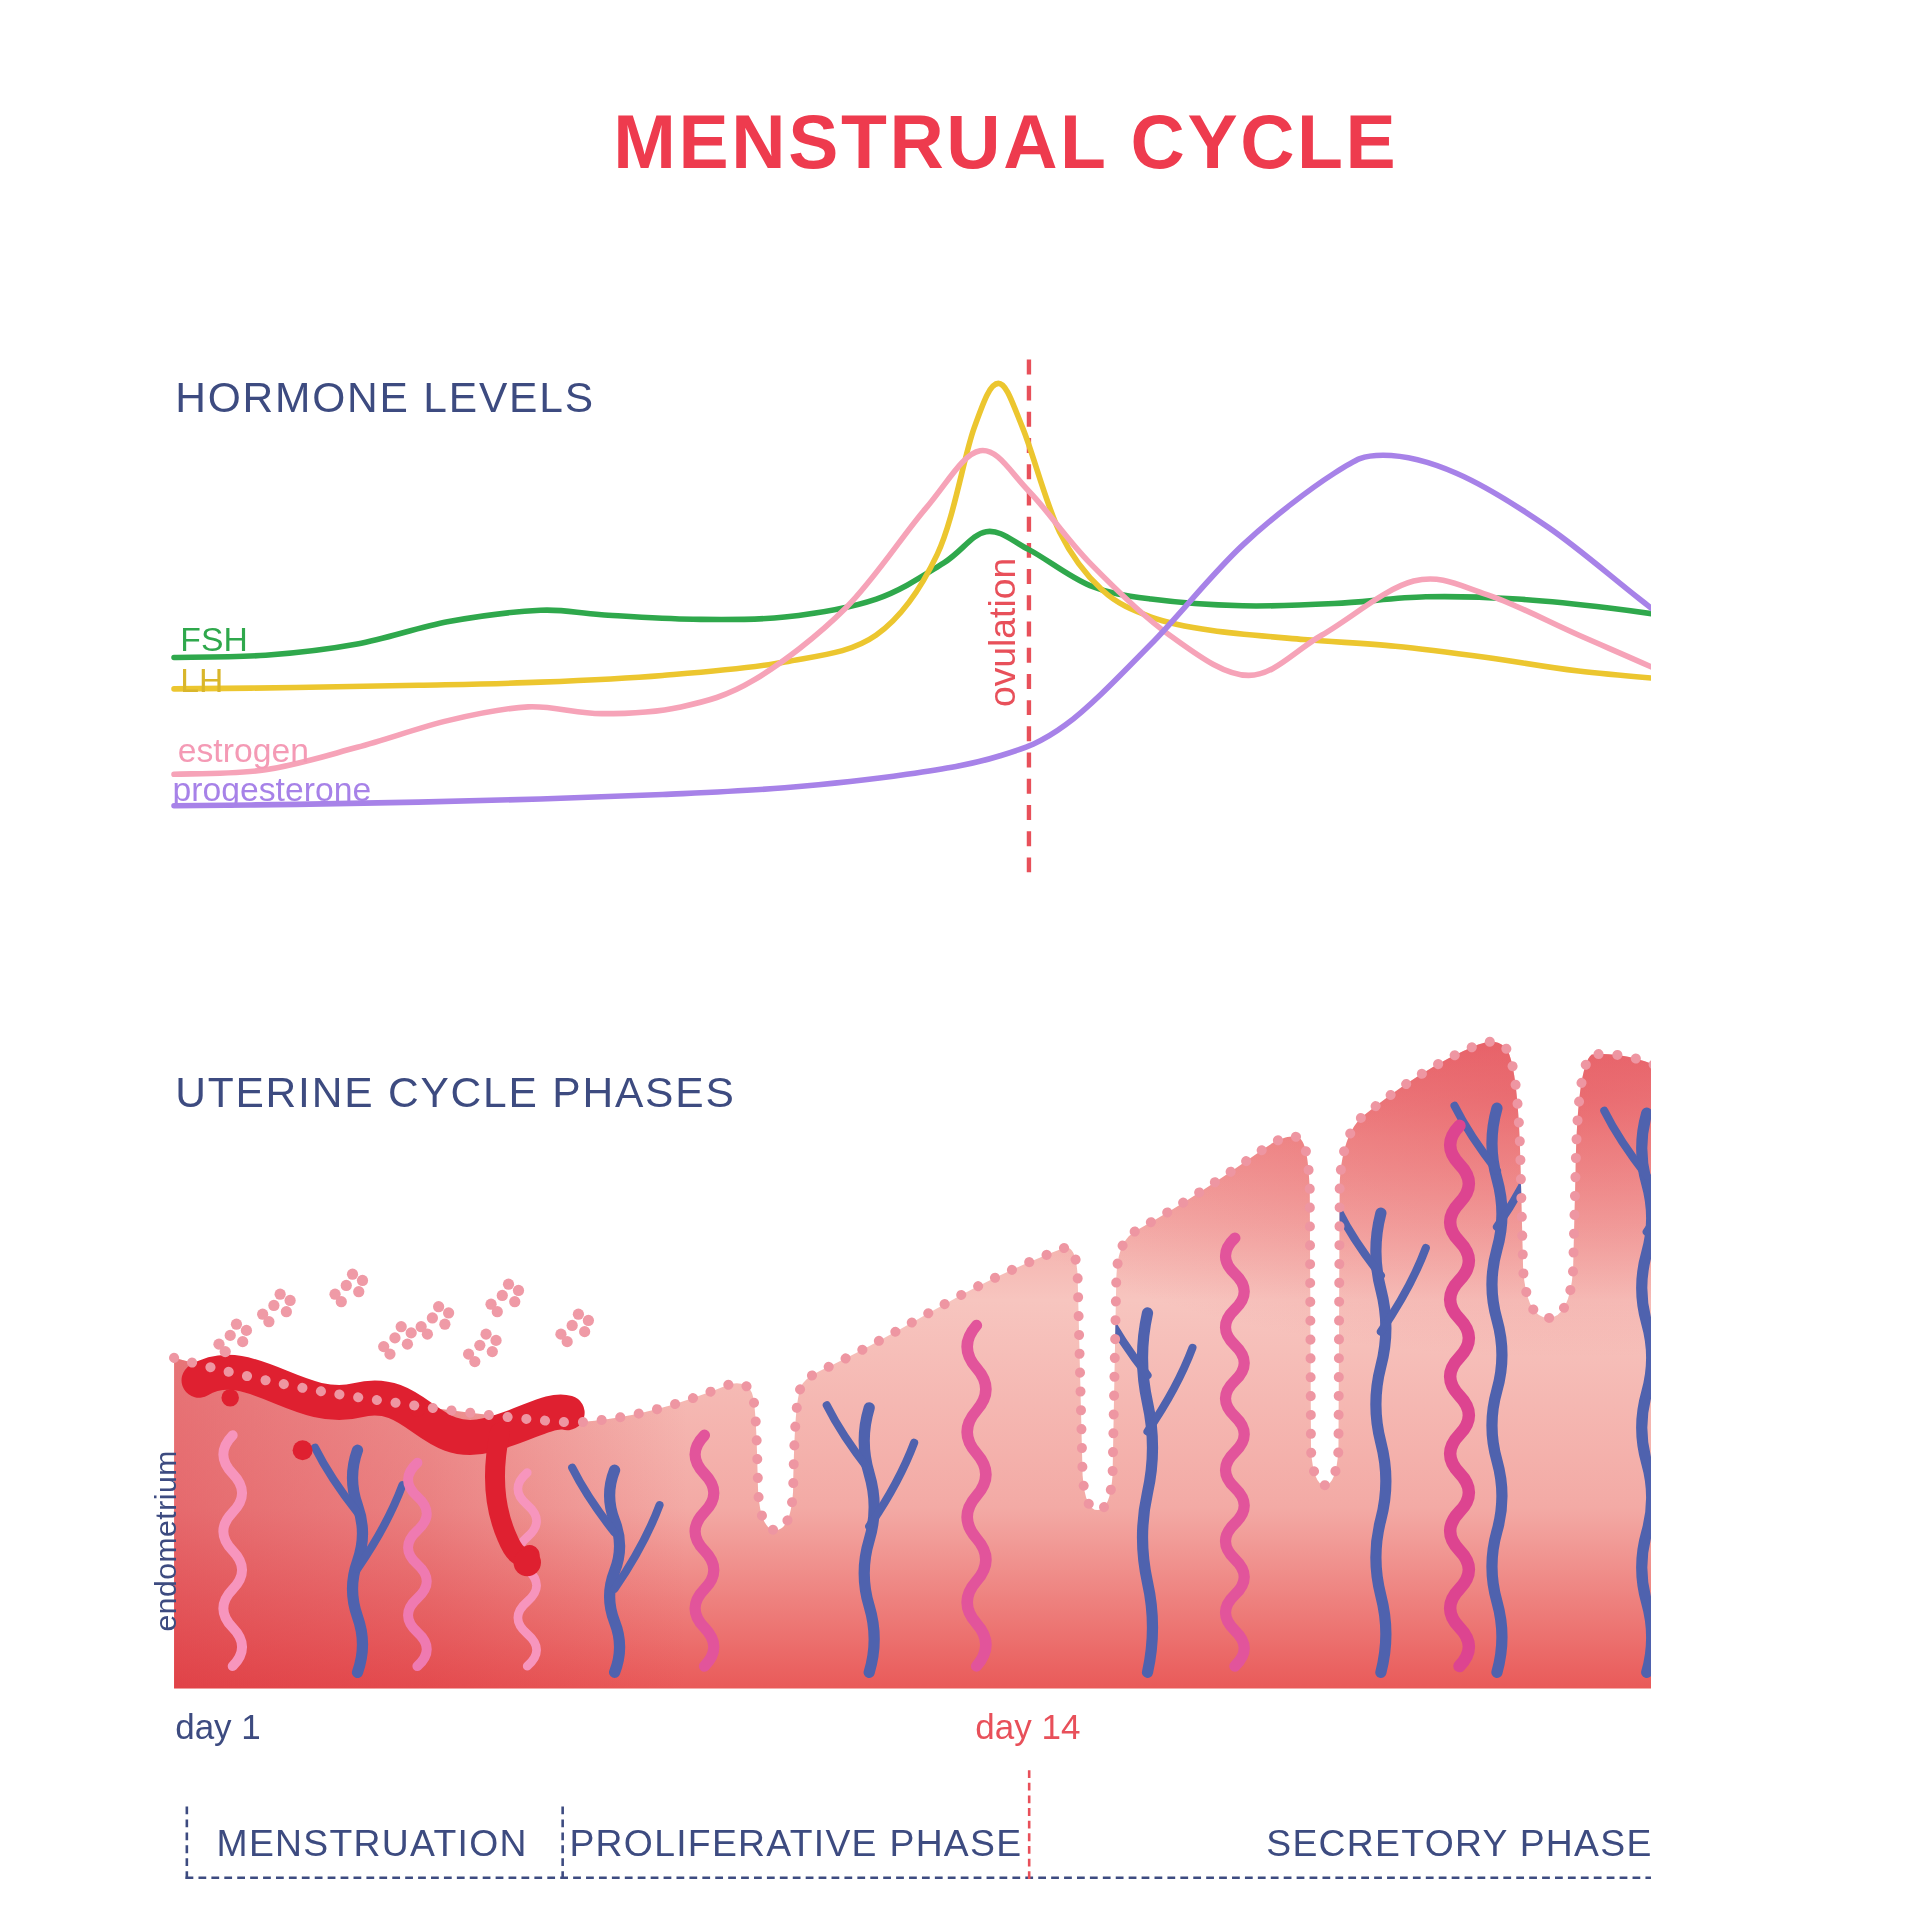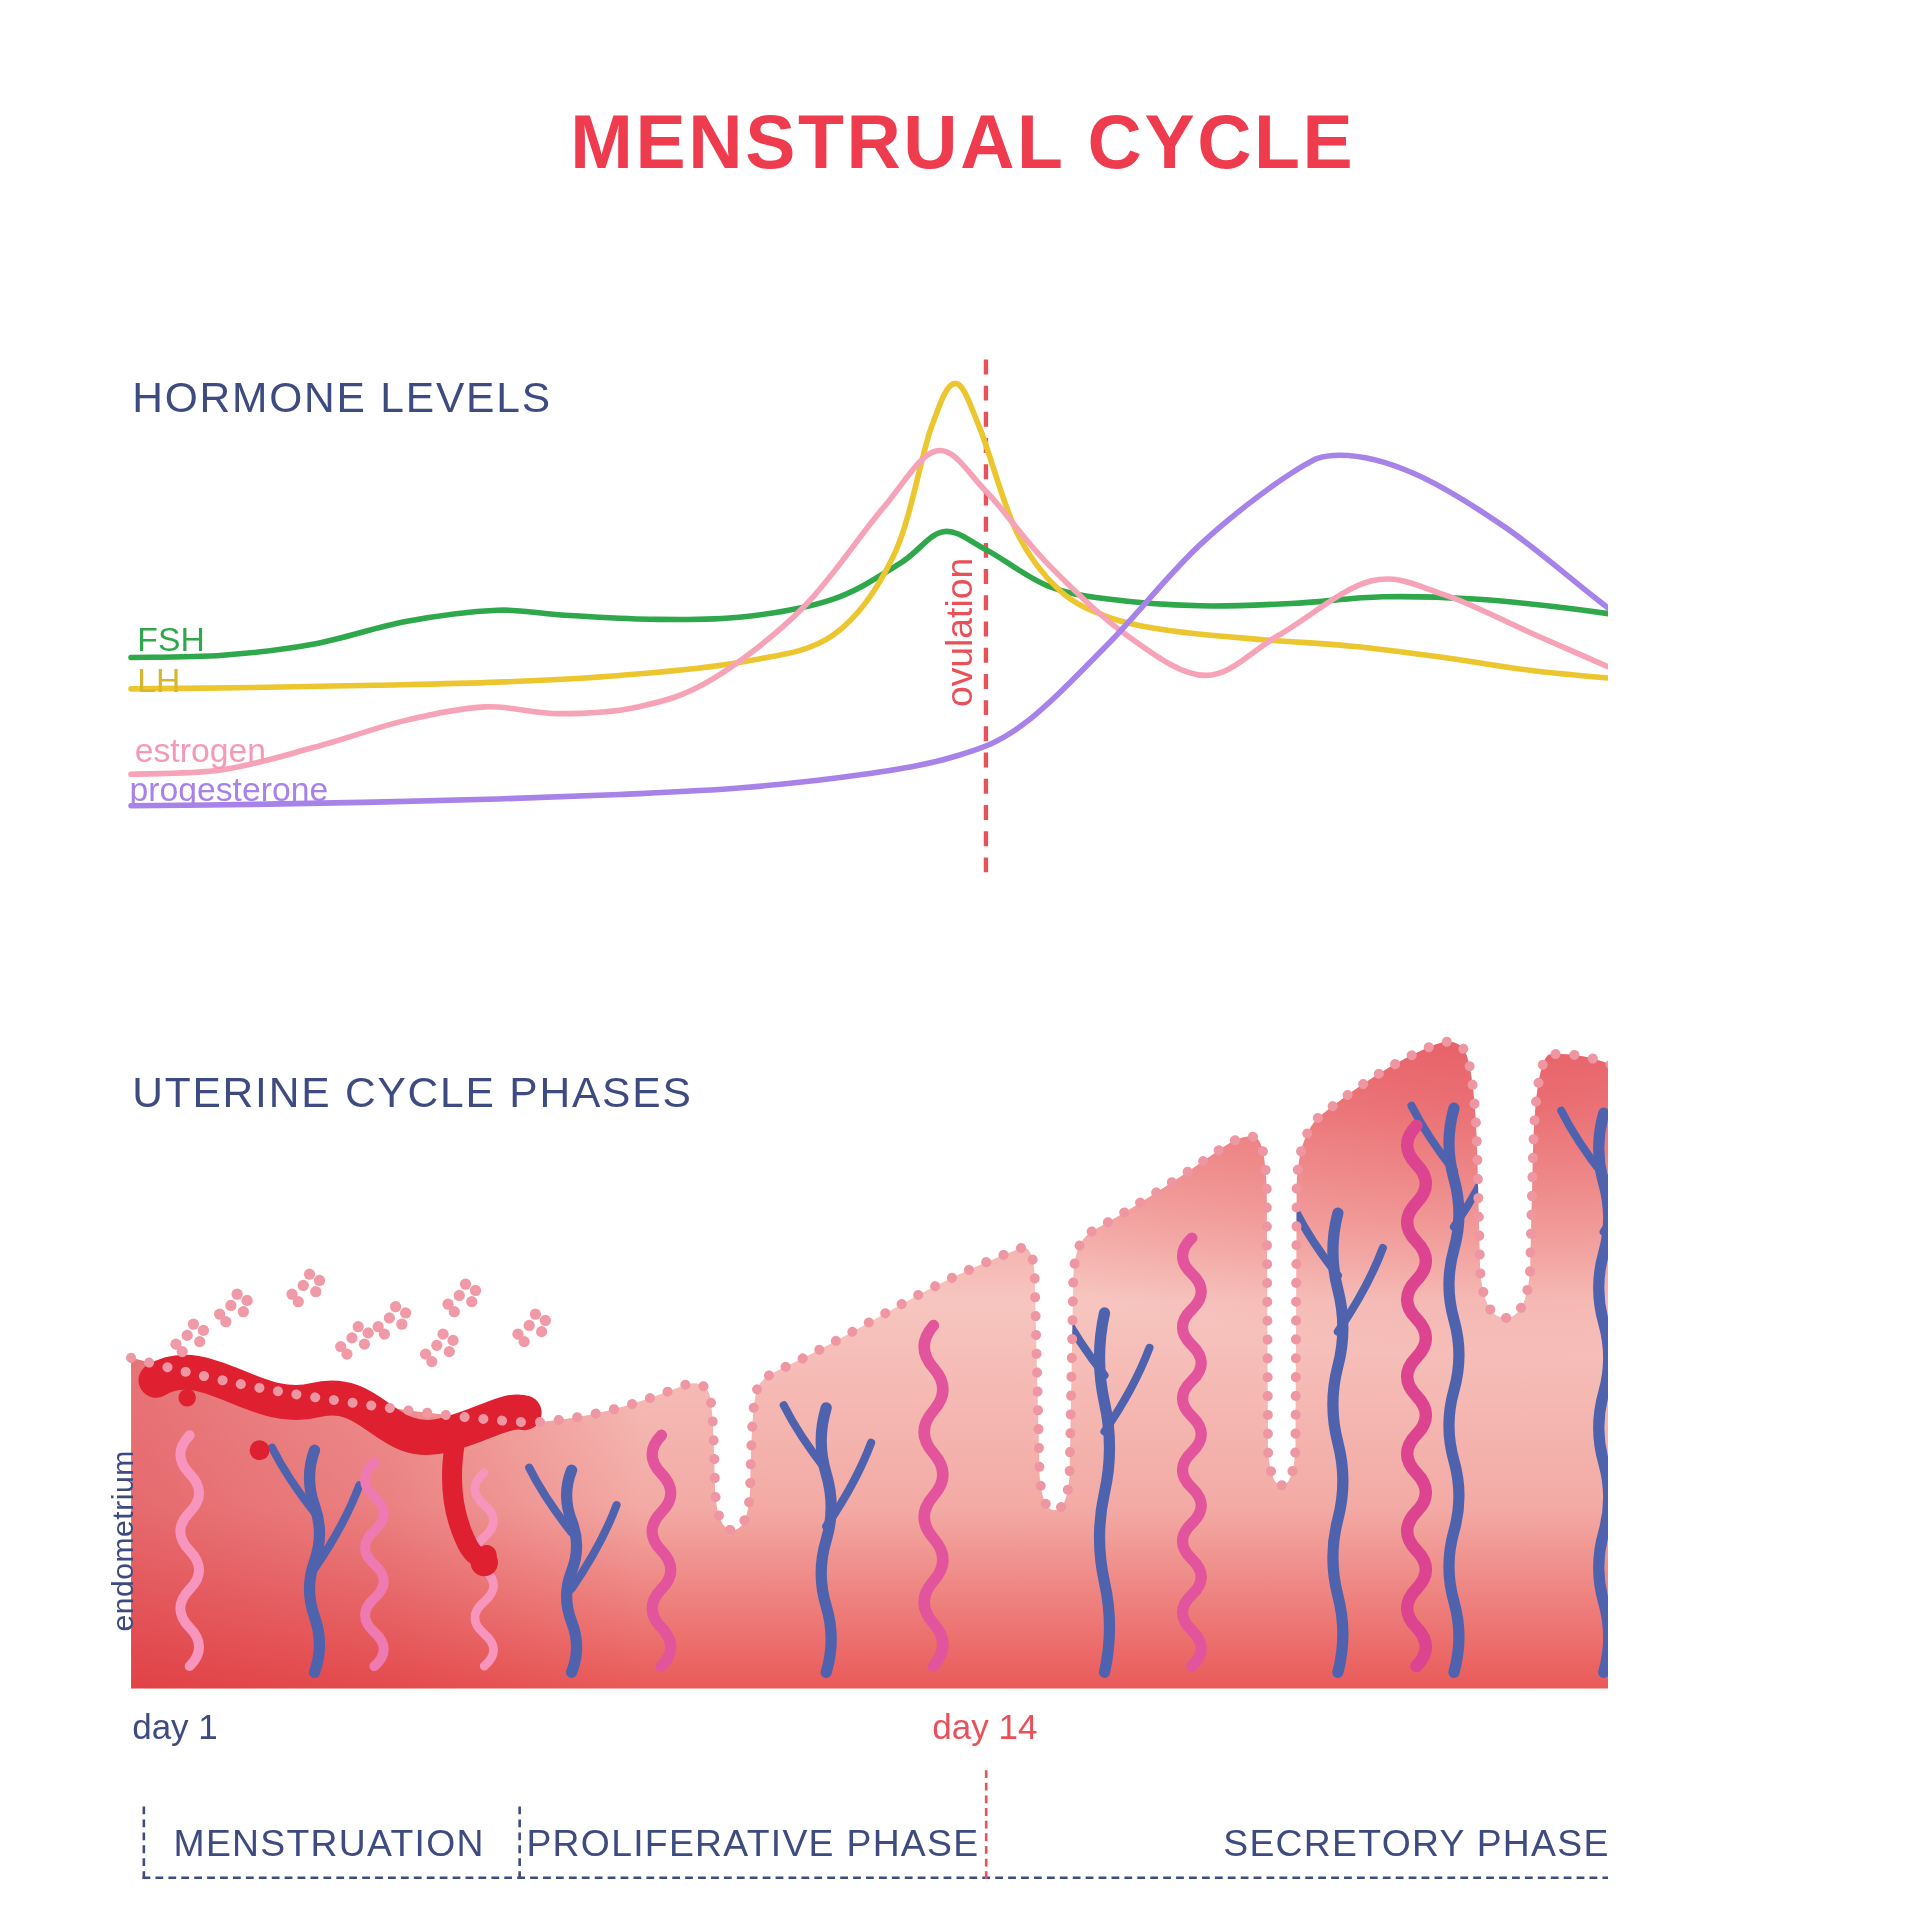--- a/index.html
+++ b/index.html
@@ -1,17 +1,17 @@
 <!DOCTYPE html>
 <html style="font-size:7.7px"><head>
 <meta charset="utf-8">
 <style>
   * { margin:0; padding:0; box-sizing:border-box; }
   html,body { background:#ffffff; }
-  #stage { position:relative; width:1608px; height:1926px; background:#ffffff; overflow:hidden; }
+  #stage { position:relative; width:1608px; height:1926px; background:#ffffff; overflow:hidden;margin-left:43px; }
   #page  { position:absolute; left:0; top:0; width:743px; height:743px;
            transform:scale(2.5918); transform-origin:0 0;
            font-family:"Liberation Sans","DejaVu Sans",sans-serif; }
   .abs { position:absolute; }
   svg.layer { position:absolute; left:0; top:0; width:743px; height:743px; }
 
   #title { left:0; right:0; top:39px; text-align:center; font-size:29px; font-weight:bold;
            letter-spacing:1px; color:#ee3b4e; }
 
   .section-heading { font-size:16.4px; letter-spacing:0.7px; color:#3d4b80; }

